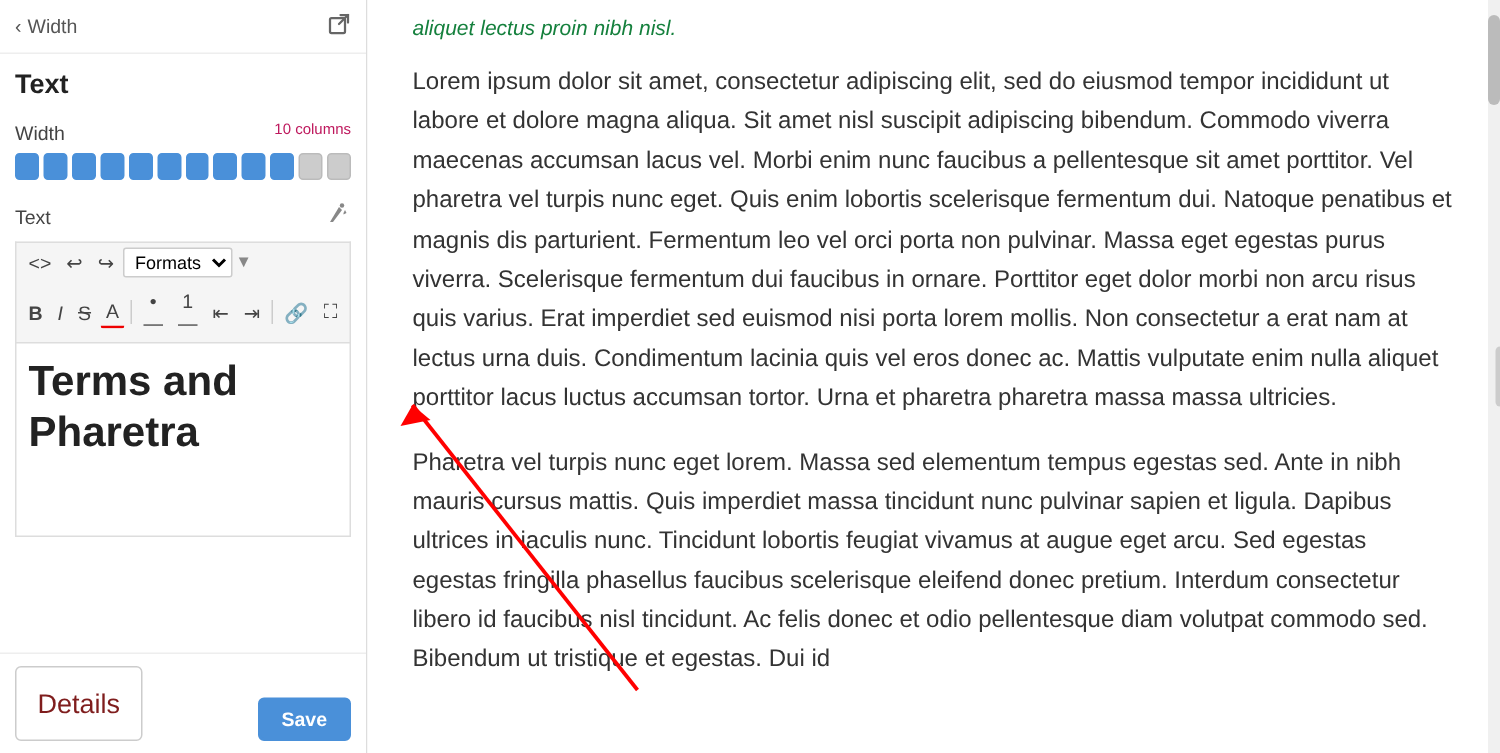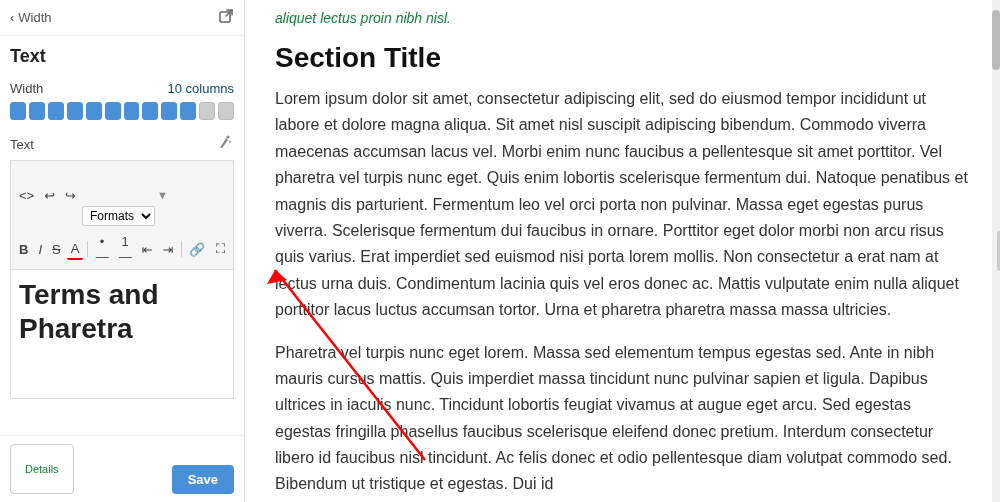--- a/index.html
+++ b/index.html
@@ -62,22 +62,22 @@
       justify-content: space-between;
       margin-bottom: 6px;
     }
 
     .field-label {
       font-size: 13px;
       color: #444;
     }
 
     .field-value {
-      font-size: 13px;
-      color: #0c4a6e;
+      font-size: 10px;
+      color: #be185d;
     }
 
     .width-blocks {
       display: flex;
       gap: 3px;
       margin-bottom: 14px;
     }
 
     .width-block {
       width: 19px;
@@ -137,21 +137,20 @@
       border-radius: 2px;
     }
 
     .toolbar-select {
       font-size: 12px;
       border: 1px solid #ccc;
       border-radius: 2px;
       padding: 1px 3px;
       background: #fff;
       cursor: pointer;
-      margin-top: 42px;
     }
 
     .toolbar-row2 {
       display: flex;
       align-items: center;
       gap: 2px;
       background: #f5f5f5;
       border: 1px solid #ddd;
       border-bottom: none;
       border-top: none;
@@ -187,22 +186,22 @@
       border-top: 1px solid #eee;
       justify-content: space-between;
     }
 
     .details-btn {
       border: 1px solid #ccc;
       background: #fff;
       padding: 5px 14px;
       border-radius: 4px;
       cursor: pointer;
-      font-size: 11px;
-      color: #15803d;
+      font-size: 18px;
+      color: #7f1d1d;
     }
 
     .save-btn {
       border: 2px solid #4a90d9;
       background: #4a90d9;
       color: #fff;
       padding: 5px 14px;
       border-radius: 4px;
       cursor: pointer;
       font-size: 13px;
@@ -383,21 +382,20 @@
 
 <div class="right-panel" style="position:relative;">
 
   <svg class="arrow-overlay" style="position:absolute;top:0;left:0;width:100%;height:100%;pointer-events:none;z-index:100;" viewBox="0 0 755 502" preserveAspectRatio="none">
     <line x1="180" y1="460" x2="30" y2="270" stroke="red" stroke-width="2.5"></line>
     <polygon points="30,270 22,284 42,280" fill="red"></polygon>
   </svg>
 
   <p class="content-top-text">aliquet lectus proin nibh nisl.</p>
 
-  <h2 class="section-title">Section Title</h2>
 
   <p class="body-text">Lorem ipsum dolor sit amet, consectetur adipiscing elit, sed do eiusmod tempor incididunt ut labore et dolore magna aliqua. Sit amet nisl suscipit adipiscing bibendum. Commodo viverra maecenas accumsan lacus vel. Morbi enim nunc faucibus a pellentesque sit amet porttitor. Vel pharetra vel turpis nunc eget. Quis enim lobortis scelerisque fermentum dui. Natoque penatibus et magnis dis parturient. Fermentum leo vel orci porta non pulvinar. Massa eget egestas purus viverra. Scelerisque fermentum dui faucibus in ornare. Porttitor eget dolor morbi non arcu risus quis varius. Erat imperdiet sed euismod nisi porta lorem mollis. Non consectetur a erat nam at lectus urna duis. Condimentum lacinia quis vel eros donec ac. Mattis vulputate enim nulla aliquet porttitor lacus luctus accumsan tortor. Urna et pharetra pharetra massa massa ultricies.</p>
 
   <p class="body-text">Pharetra vel turpis nunc eget lorem. Massa sed elementum tempus egestas sed. Ante in nibh mauris cursus mattis. Quis imperdiet massa tincidunt nunc pulvinar sapien et ligula. Dapibus ultrices in iaculis nunc. Tincidunt lobortis feugiat vivamus at augue eget arcu. Sed egestas egestas fringilla phasellus faucibus scelerisque eleifend donec pretium. Interdum consectetur libero id faucibus nisl tincidunt. Ac felis donec et odio pellentesque diam volutpat commodo sed. Bibendum ut tristique et egestas. Dui id</p>
 
   <div class="scrollbar-track">
     <div class="scrollbar-thumb"></div>
   </div>
 </div>
 

